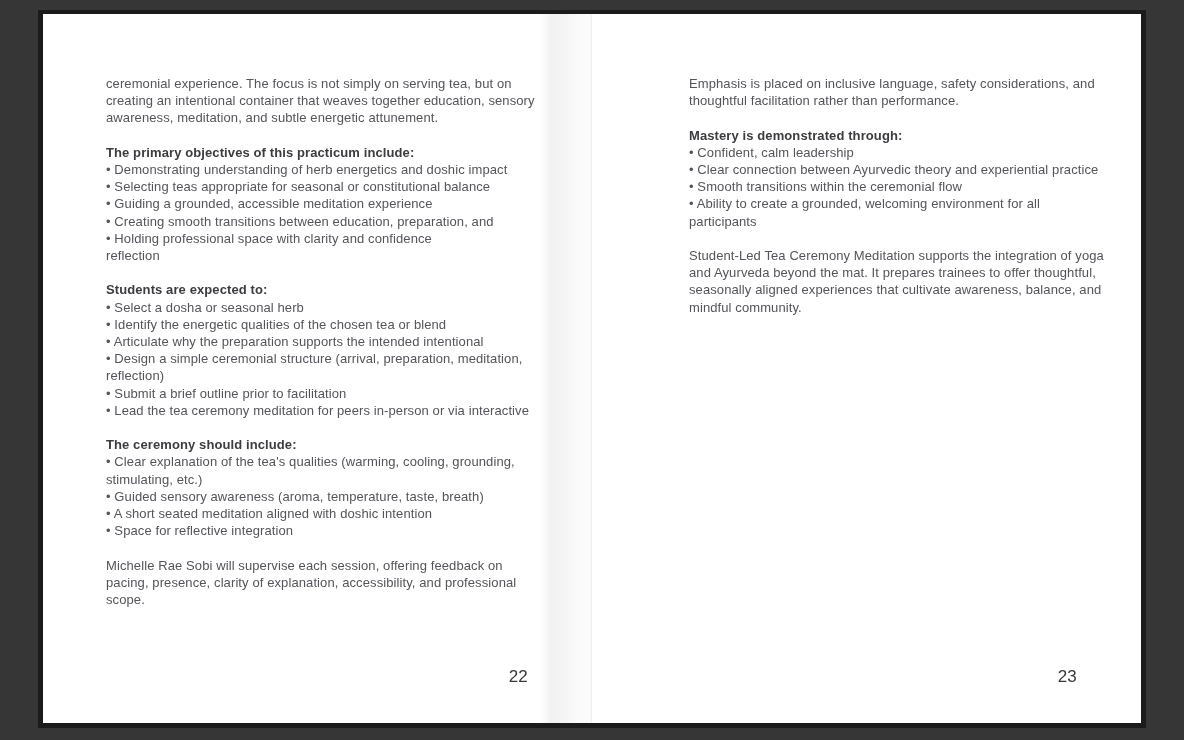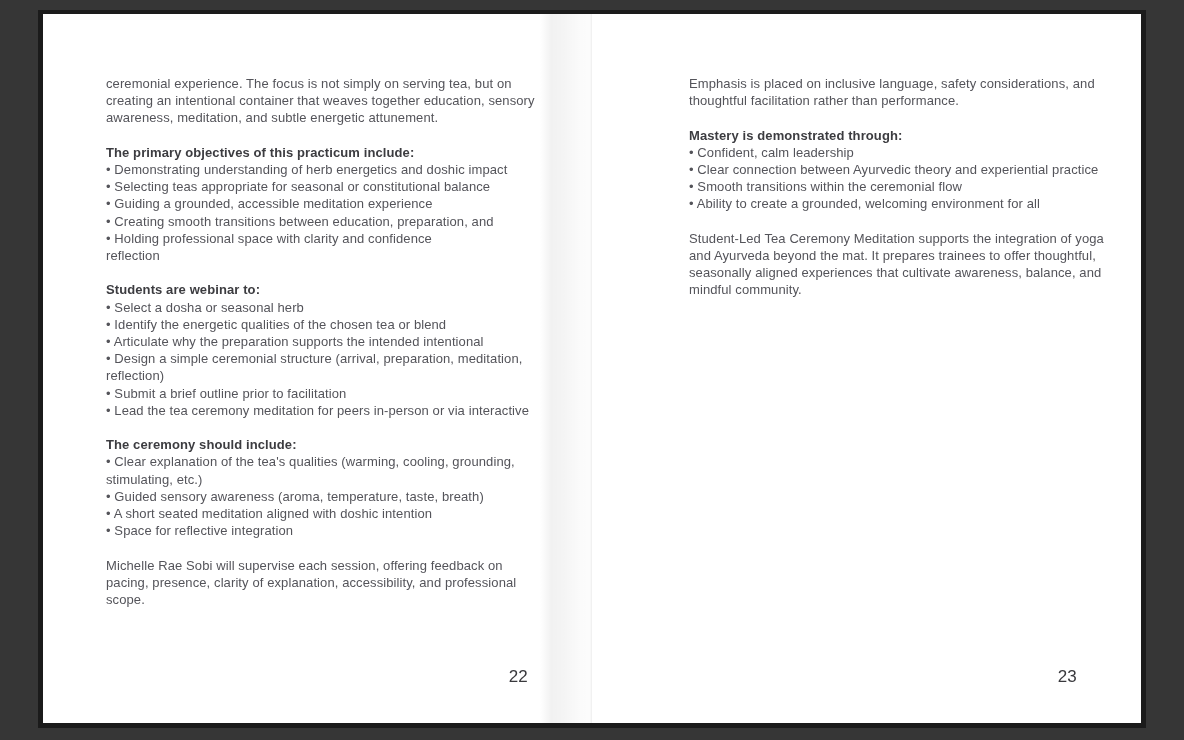--- a/index.html
+++ b/index.html
@@ -88,21 +88,21 @@
             <div class="block">
               <div class="line heading">The primary objectives of this practicum include:</div>
               <div class="line">• Demonstrating understanding of herb energetics and doshic impact</div>
               <div class="line">• Selecting teas appropriate for seasonal or constitutional balance</div>
               <div class="line">• Guiding a grounded, accessible meditation experience</div>
               <div class="line">• Creating smooth transitions between education, preparation, and</div>
               <div class="line">• Holding professional space with clarity and confidence</div>
               <div class="line">reflection</div>
             </div>
             <div class="block">
-              <div class="line heading">Students are webinar to:</div>
+              <div class="line heading">Students are expected to:</div>
               <div class="line">• Select a dosha or seasonal herb</div>
               <div class="line">• Identify the energetic qualities of the chosen tea or blend</div>
               <div class="line">• Articulate why the preparation supports the intended intentional</div>
               <div class="line">• Design a simple ceremonial structure (arrival, preparation, meditation,</div>
               <div class="line">reflection)</div>
               <div class="line">• Submit a brief outline prior to facilitation</div>
               <div class="line">• Lead the tea ceremony meditation for peers in-person or via interactive</div>
             </div>
             <div class="block">
               <div class="line heading">The ceremony should include:</div>
@@ -126,20 +126,21 @@
             <div class="block">
               <div class="line">Emphasis is placed on inclusive language, safety considerations, and</div>
               <div class="line">thoughtful facilitation rather than performance.</div>
             </div>
             <div class="block">
               <div class="line heading">Mastery is demonstrated through:</div>
               <div class="line">• Confident, calm leadership</div>
               <div class="line">• Clear connection between Ayurvedic theory and experiential practice</div>
               <div class="line">• Smooth transitions within the ceremonial flow</div>
               <div class="line">• Ability to create a grounded, welcoming environment for all</div>
+              <div class="line">participants</div>
             </div>
             <div class="block">
               <div class="line">Student-Led Tea Ceremony Meditation supports the integration of yoga</div>
               <div class="line">and Ayurveda beyond the mat. It prepares trainees to offer thoughtful,</div>
               <div class="line">seasonally aligned experiences that cultivate awareness, balance, and</div>
               <div class="line">mindful community.</div>
             </div>
           </div>
         <div class="page-number">23</div>
       </div>

